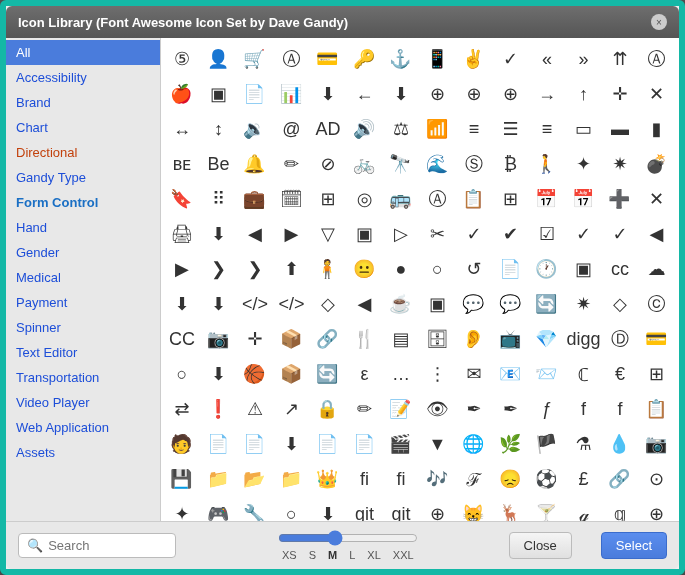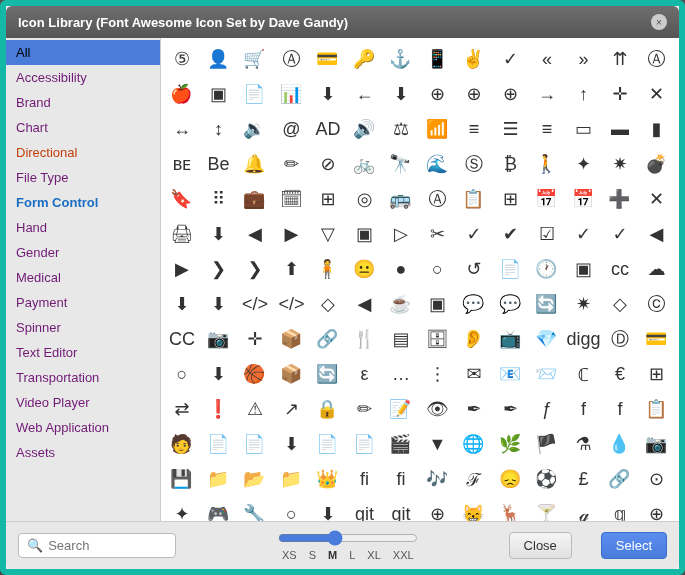--- a/index.html
+++ b/index.html
@@ -58,24 +58,24 @@
       border-right: 1px solid #ccc;
       overflow-y: auto;
       flex-shrink: 0;
       padding: 2px 0;
     }
     
     .sidebar-item {
       padding: 5px 10px;
       cursor: pointer;
       font-size: 13px;
-      color: #701a75;
+      color: #1d4ed8;
       white-space: nowrap;
     }
-    .sidebar-item.active { background: #4a7cdc; color: #000000; }
+    .sidebar-item.active { background: #4a7cdc; color: #ffffff; }
     .sidebar-item.selected-blue { color: #c2410c; }
     .sidebar-item.selected-bold { font-weight: 700; color: #1a6fc4; }
     
     .icon-area {
       flex: 1;
       overflow-y: scroll;
       padding: 4px;
       background: #fff;
     }
     
@@ -188,21 +188,21 @@
     <button class="close-btn">×</button>
   </div>
 
   <div class="dialog-body">
     <div class="sidebar" id="sidebar">
         <div class="sidebar-item active">All</div>
         <div class="sidebar-item">Accessibility</div>
         <div class="sidebar-item">Brand</div>
         <div class="sidebar-item">Chart</div>
         <div class="sidebar-item selected-blue">Directional</div>
-        <div class="sidebar-item">File Type</div>
+        <div class="sidebar-item">Gandy Type</div>
         <div class="sidebar-item selected-bold">Form Control</div>
         <div class="sidebar-item">Hand</div>
         <div class="sidebar-item">Gender</div>
         <div class="sidebar-item">Medical</div>
         <div class="sidebar-item">Payment</div>
         <div class="sidebar-item">Spinner</div>
         <div class="sidebar-item">Text Editor</div>
         <div class="sidebar-item">Transportation</div>
         <div class="sidebar-item">Video Player</div>
         <div class="sidebar-item">Web Application</div>

